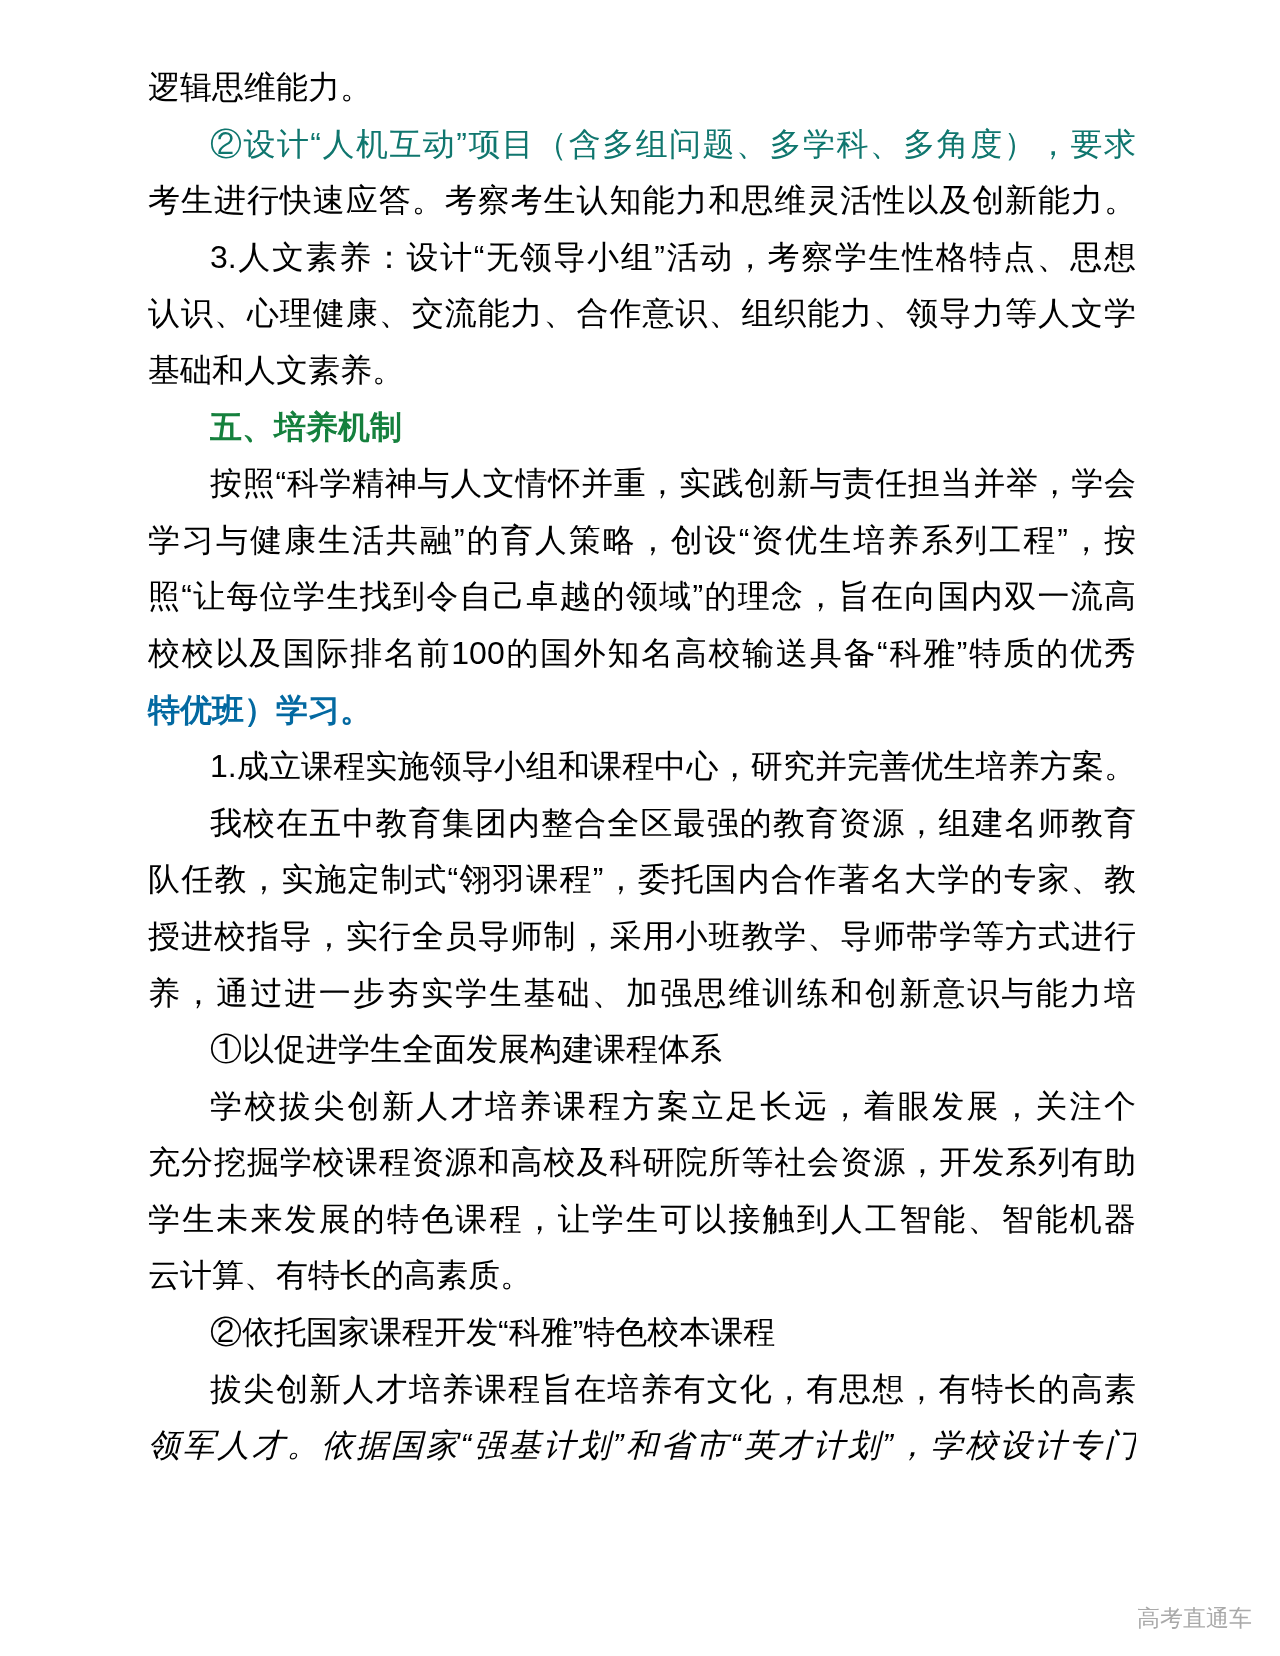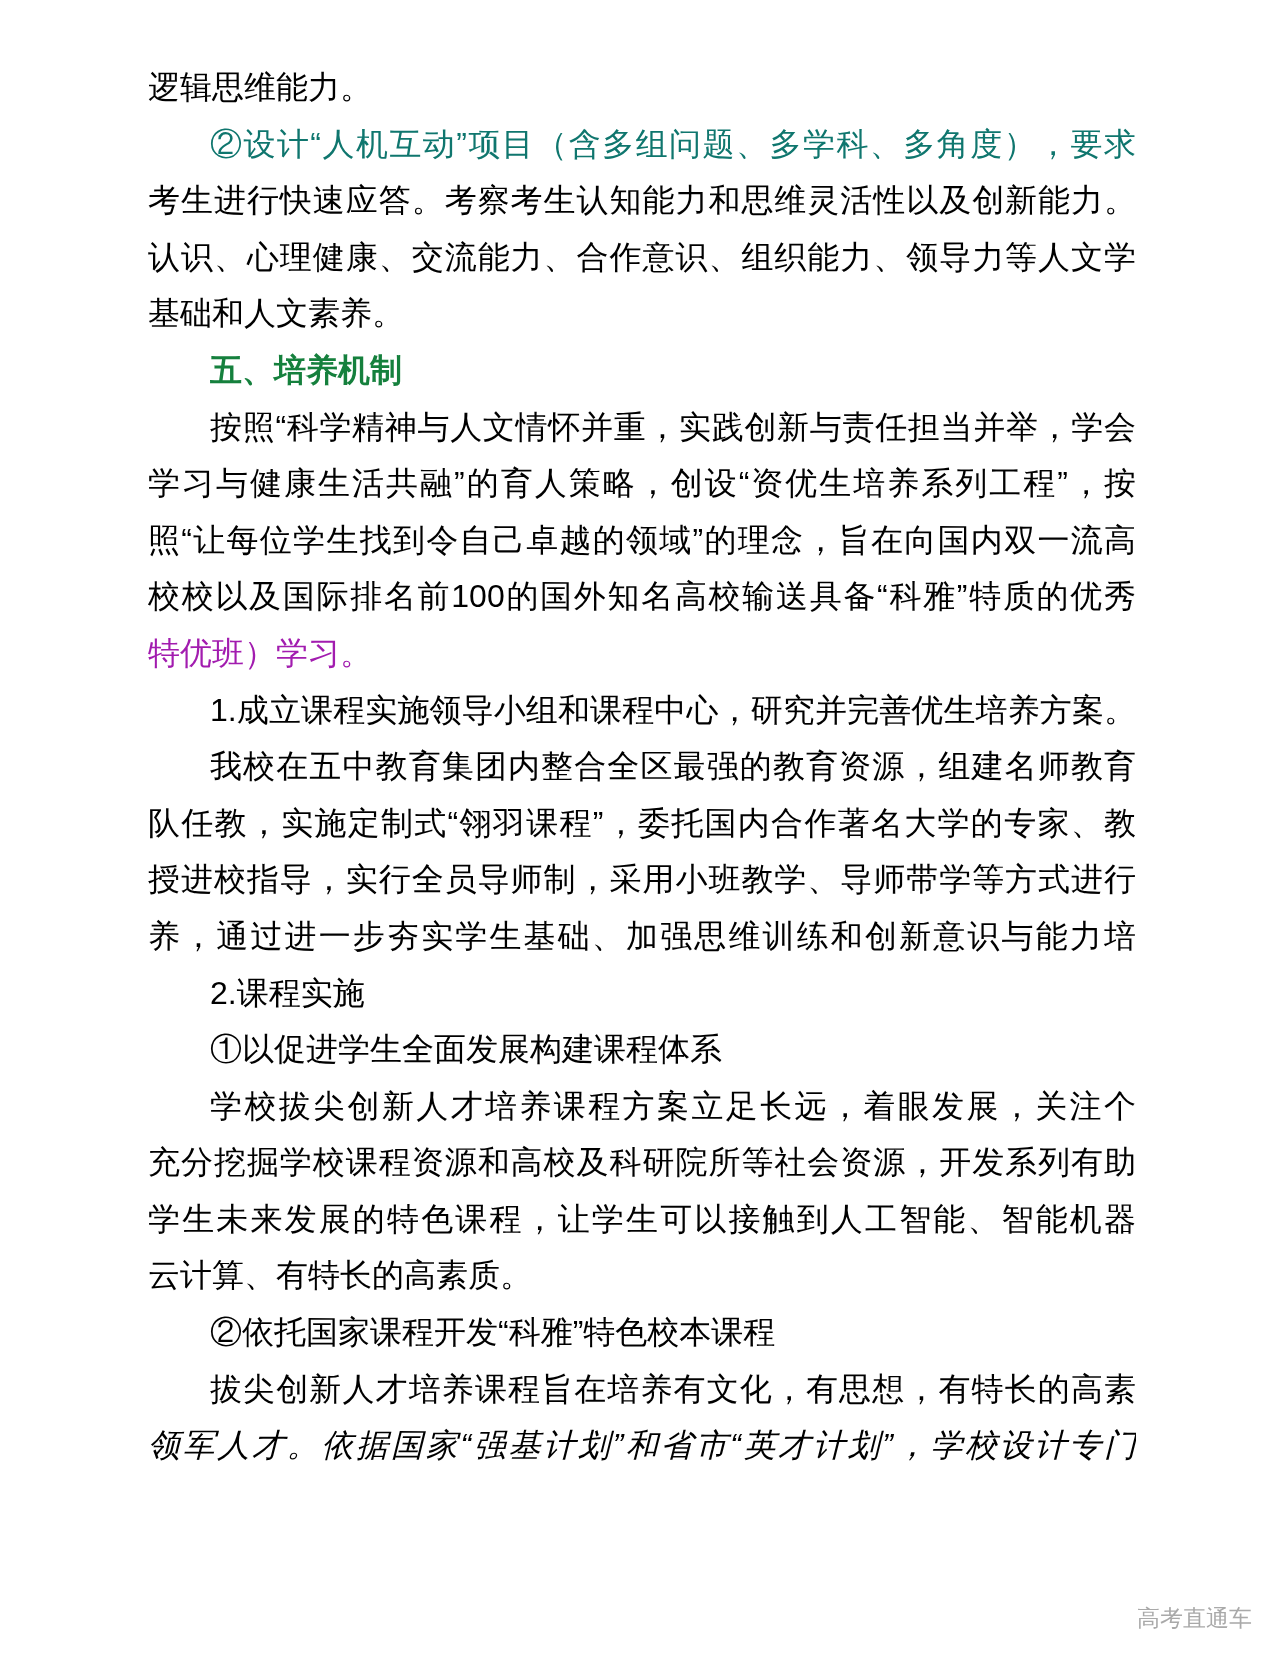--- a/index.html
+++ b/index.html
@@ -42,34 +42,34 @@
     color: #a9a9a9;
   }
 </style>
 </head>
 <body style="background: rgb(255, 255, 255);">
 
 <div class="doc">
     <div class="line" style="color: rgb(0, 0, 0);">逻辑思维能力。</div>
     <div class="line indent justify" style="color: #0f766e;">②设计“人机互动”项目（含多组问题、多学科、多角度），要求</div>
     <div class="line justify" style="color: rgb(0, 0, 0);">考生进行快速应答。考察考生认知能力和思维灵活性以及创新能力。</div>
+    <div class="line indent justify" style="color: rgb(0, 0, 0);">3.人文素养：设计“无领导小组”活动，考察学生性格特点、思想</div>
     <div class="line justify" style="color: rgb(0, 0, 0);">认识、心理健康、交流能力、合作意识、组织能力、领导力等人文学科</div>
     <div class="line" style="color: rgb(0, 0, 0);">基础和人文素养。</div>
     <div class="line indent bold" style="color: #15803d;">五、培养机制</div>
     <div class="line indent justify" style="color: rgb(0, 0, 0);">按照“科学精神与人文情怀并重，实践创新与责任担当并举，学会</div>
     <div class="line justify" style="color: rgb(0, 0, 0);">学习与健康生活共融”的育人策略，创设“资优生培养系列工程”，按</div>
     <div class="line justify" style="color: rgb(0, 0, 0);">照“让每位学生找到令自己卓越的领域”的理念，旨在向国内双一流高</div>
     <div class="line justify" style="color: rgb(0, 0, 0);">校校以及国际排名前100的国外知名高校输送具备“科雅”特质的优秀</div>
-    <div class="line" style="color: #a21caf;">特优班）学习。</div>
+    <div class="line" style="color: #0369a1; font-weight: bold;">特优班）学习。</div>
     <div class="line indent justify" style="color: rgb(0, 0, 0);">1.成立课程实施领导小组和课程中心，研究并完善优生培养方案。</div>
     <div class="line indent justify" style="color: rgb(0, 0, 0);">我校在五中教育集团内整合全区最强的教育资源，组建名师教育团</div>
     <div class="line justify" style="color: rgb(0, 0, 0);">队任教，实施定制式“翎羽课程”，委托国内合作著名大学的专家、教</div>
     <div class="line justify" style="color: rgb(0, 0, 0);">授进校指导，实行全员导师制，采用小班教学、导师带学等方式进行培</div>
     <div class="line justify" style="color: rgb(0, 0, 0);">养，通过进一步夯实学生基础、加强思维训练和创新意识与能力培养。</div>
-    <div class="line indent" style="color: rgb(0, 0, 0);">2.课程实施</div>
     <div class="line indent" style="color: rgb(0, 0, 0);">①以促进学生全面发展构建课程体系</div>
     <div class="line indent justify" style="color: rgb(0, 0, 0);">学校拔尖创新人才培养课程方案立足长远，着眼发展，关注个体，</div>
     <div class="line justify" style="color: rgb(0, 0, 0);">充分挖掘学校课程资源和高校及科研院所等社会资源，开发系列有助于</div>
     <div class="line justify" style="color: rgb(0, 0, 0);">学生未来发展的特色课程，让学生可以接触到人工智能、智能机器人、</div>
     <div class="line" style="color: rgb(0, 0, 0);">云计算、有特长的高素质。</div>
     <div class="line indent" style="color: rgb(0, 0, 0);">②依托国家课程开发“科雅”特色校本课程</div>
     <div class="line indent justify" style="color: rgb(0, 0, 0);">拔尖创新人才培养课程旨在培养有文化，有思想，有特长的高素质</div>
     <div class="line justify" style="color: rgb(0, 0, 0); font-style: italic;">领军人才。依据国家“强基计划”和省市“英才计划”，学校设计专门</div>
   </div>
 

